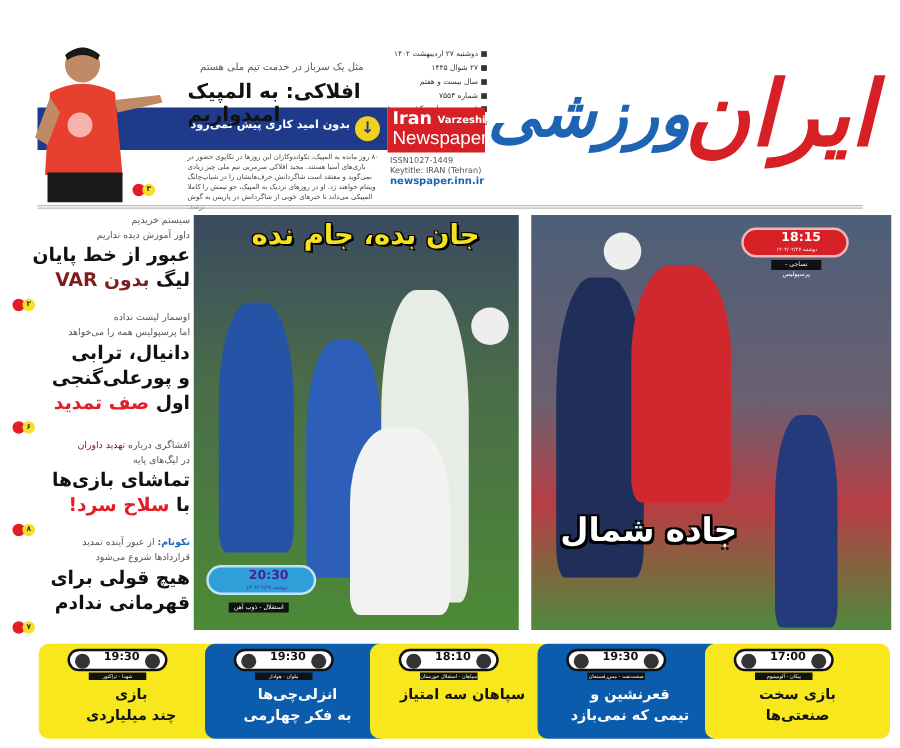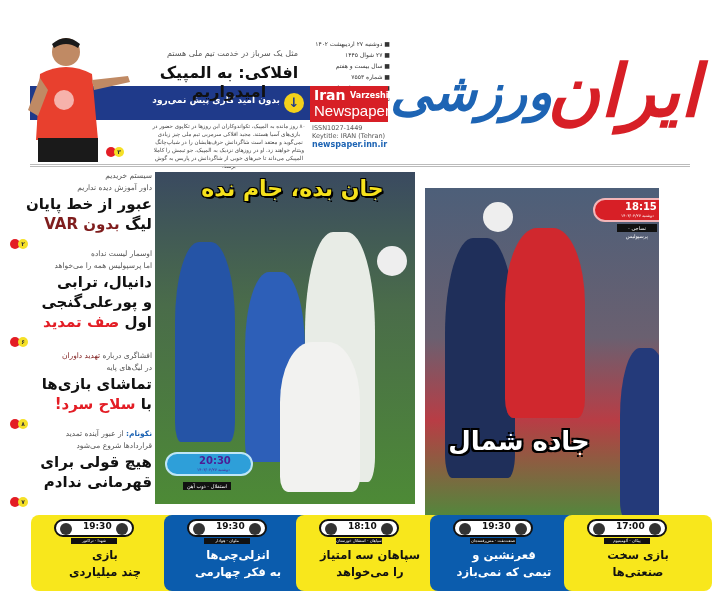--- a/index.html
+++ b/index.html
@@ -1,18 +1,18 @@
 <!DOCTYPE html>
 <html><head>
 <meta charset="utf-8">
 <style>
   * { box-sizing: border-box; margin: 0; padding: 0; }
   body { width: 720px; height: 598px; background: #fff; font-family: "DejaVu Sans", sans-serif; overflow: hidden; position: relative; direction: ltr; }
   .abs { position: absolute; }
-  .rtl { direction: rtl; text-align: center; }
+  .rtl { direction: rtl; text-align: left; }
 
   
   #masthead-logo { left: 390px; top: 36px; width: 320px; height: 110px; }
   #logo-iran { position: absolute; right: 10px; top: 0; font-family: "DejaVu Serif", serif; font-weight: bold; font-style: italic; font-size: 72px; color: #d71f26; line-height: 110px; }
   #logo-varzeshi { position: absolute; left: 0px; top: 6px; font-family: "DejaVu Serif", serif; font-weight: bold; font-style: italic; font-size: 52px; color: #1d64b4; line-height: 100px; }
 
   #issue-info { left: 308px; top: 38px; width: 82px; font-size: 6px; color: #333; line-height: 11px; }
   #issue-info div { direction: rtl; text-align: right; }
   #brand-box { left: 310px; top: 86px; width: 78px; height: 36px; background: #d71f26; color: #fff; }
   #brand-iran { position: absolute; left: 4px; top: 1px; font-weight: bold; font-size: 14px; }
@@ -49,21 +49,21 @@
   
   #center-photo { left: 155px; top: 172px; width: 260px; height: 332px; background: linear-gradient(180deg,#3a4a60 0%,#4a6c4a 40%,#4d8a36 100%); overflow: hidden; }
   #center-title { position: absolute; left: 15px; right: 0; top: 4px; text-align: center; font-size: 22px; font-weight: bold; color: #f6e21c; text-shadow: 2px 2px 0 #000, -1px -1px 0 #000, 1px -1px 0 #000, -1px 1px 0 #000; direction: rtl; }
   .player { position: absolute; border-radius: 40% 40% 10% 10%; }
   #center-score { position: absolute; left: 10px; top: 280px; width: 88px; height: 24px; background: #2e9fd9; border-radius: 12px; border: 2px solid #bfe6f7; color: #4c1d95; padding-left: 20px; }
   #center-score-time { position: absolute; left: 32px; top: 1px; font-size: 10px; font-weight: bold; }
   #center-score-date { position: absolute; left: 30px; top: 13px; font-size: 4px; }
   #center-teams { position: absolute; left: 28px; top: 310px; width: 48px; height: 8px; background: #111; color: #fff; font-size: 5px; text-align: center; line-height: 8px; direction: rtl; }
 
   
-  #right-photo { left: 425px; top: 188px; width: 234px; height: 332px; background: linear-gradient(180deg,#4d5f79 0%,#6a6070 45%,#b83d45 70%,#4f8a3c 100%); overflow: hidden; }
+  #right-photo { left: 425px; top: 172px; width: 288px; height: 332px; background: linear-gradient(180deg,#4d5f79 0%,#6a6070 45%,#b83d45 70%,#4f8a3c 100%); overflow: hidden; }
   #right-score { position: absolute; left: 168px; top: 10px; width: 86px; height: 24px; background: #d71f26; border-radius: 12px; border: 2px solid #f3b5b8; color: #fff; }
   #right-score-time { position: absolute; left: 30px; top: 1px; font-size: 10px; font-weight: bold; }
   #right-score-date { position: absolute; left: 26px; top: 13px; font-size: 4px; }
   #right-teams { position: absolute; left: 192px; top: 36px; width: 40px; height: 8px; background: #111; color: #fff; font-size: 5px; text-align: center; line-height: 8px; direction: rtl; }
   #right-title { position: absolute; left: 4px; top: 236px; width: 180px; text-align: center; font-size: 26px; font-weight: bold; color: #fff; line-height: 34px; text-shadow: 2px 2px 0 #000, -2px -2px 0 #000, 2px -2px 0 #000, -2px 2px 0 #000; direction: rtl; }
 
   
   .card { position: absolute; top: 515px; width: 148px; height: 76px; border-radius: 8px; padding-left: 24px; }
   .card.yellow { background: #f8e71c; color: #111; }
   .card.blue { background: #0b5cad; color: #fff; }
@@ -224,21 +224,20 @@
 </div>
 <div class="card yellow" style="left:296px;">
   <div class="sb">
       <span class="sb-l"></span>
       <span class="sb-time">18:10</span>
       <span class="sb-r"></span>
     </div>
   <div class="tm">سپاهان - استقلال خوزستان</div>
   <div class="tt">
       <div>سپاهان سه امتیاز</div>
-      <div>را می‌خواهد</div>
     </div>
 </div>
 <div class="card blue" style="left:430px;">
   <div class="sb">
       <span class="sb-l"></span>
       <span class="sb-time">19:30</span>
       <span class="sb-r"></span>
     </div>
   <div class="tm">صنعت‌نفت - مس‌رفسنجان</div>
   <div class="tt">

